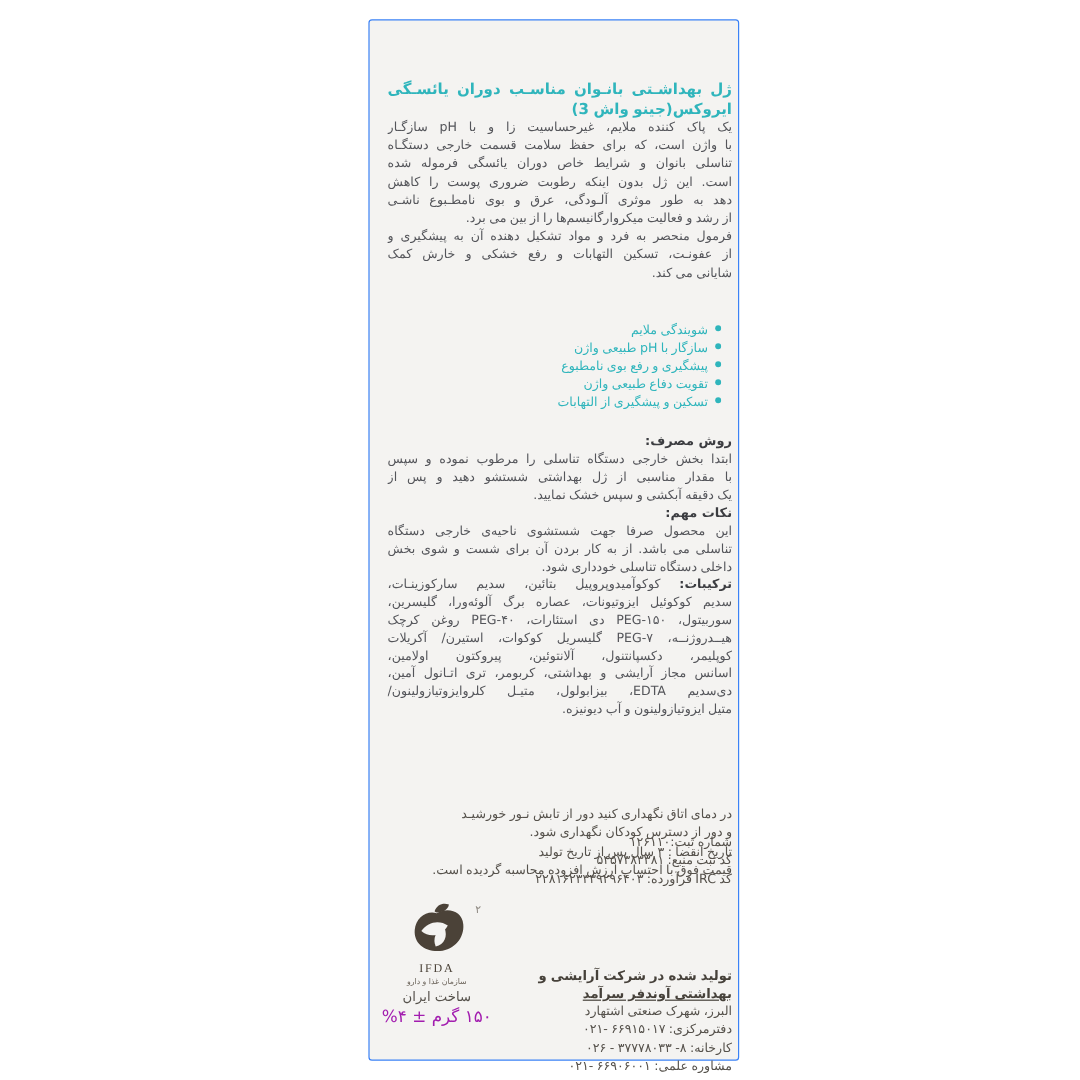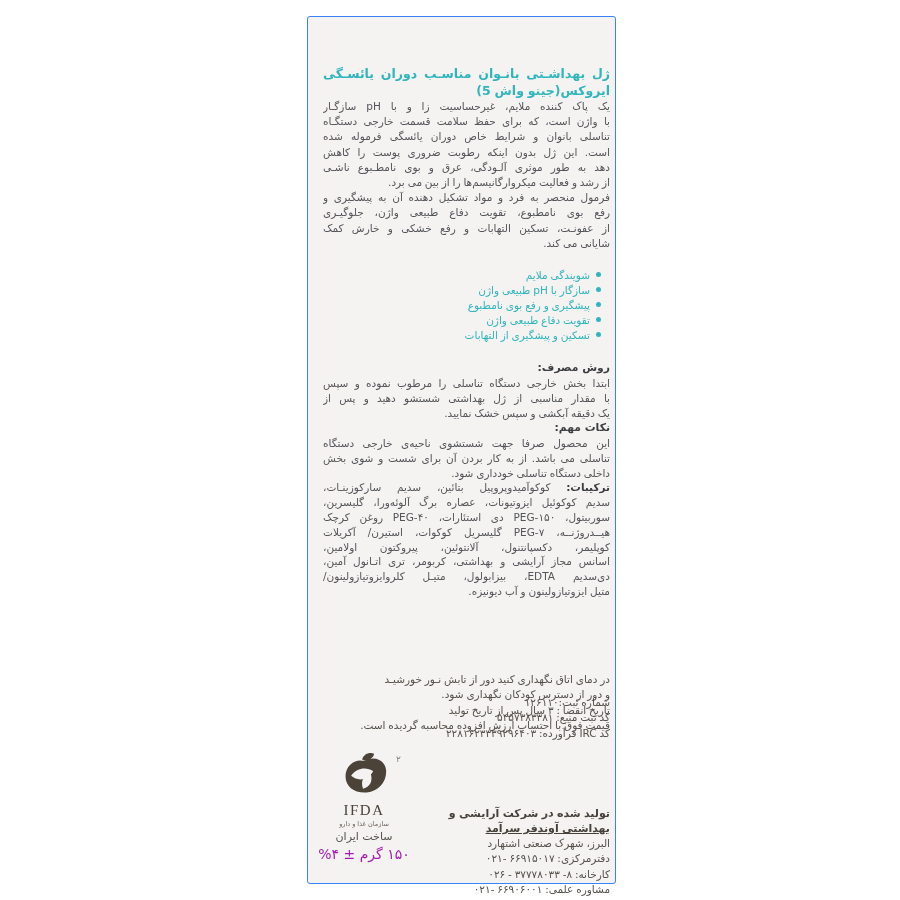--- a/index.html
+++ b/index.html
@@ -29,46 +29,45 @@
   .storage{top:655px;font-size:10.5px;line-height:15.4px;color:#55514b;text-align:right;}
   .storage .line{height:15.4px;white-space:nowrap;}
   .reg{top:678px;font-size:10.5px;line-height:15.3px;color:#55514b;text-align:right;}
   .reg .line{height:15.3px;white-space:nowrap;}
   .company{top:761px;font-size:10.5px;line-height:15.15px;color:#55514b;text-align:right;margin-top:28px;}
   .company .line{height:15.15px;white-space:nowrap;}
   .company .b{font-weight:bold;color:#46413a;font-size:11px;}
   .company .b2{padding-left:0;}
   .company .b2{margin-left:23px;text-decoration:underline;}
   .leftcol{position:absolute;left:6px;top:734px;width:100px;text-align:center;direction:rtl;color:#55514b;}
-  .ifda-label{font-family:"Liberation Serif",serif;font-size:15px;letter-spacing:1.5px;color:#4b4238;margin-top:1px;text-align:center;}
+  .ifda-label{font-family:"Liberation Serif",serif;font-size:10px;letter-spacing:1.5px;color:#4b4238;margin-top:1px;text-align:center;}
   .ifda-sub{font-size:6.5px;color:#6b635a;margin-top:1px;}
   .made-in{font-size:11px;margin-top:2px;color:#55514b;}
   .weight{font-size:14px;margin-top:3px;color:#a21caf;}
   .speck{position:absolute;left:88px;top:737px;font-size:9px;color:#8a857e;}
 </style>
 </head>
 <body>
 
 <div class="page">
   <div class="panel">
 
     <div class="abs title">
       <div class="line j">ژل بهداشـتی بانـوان مناسـب دوران یائسـگی</div>
-      <div class="line r">ایروکس(جینو واش 5)</div>
+      <div class="line r">ایروکس(جینو واش 3)</div>
     </div>
 
     <div class="abs intro">
         <div class="line j">یک پاک کننده ملایم، غیرحساسیت زا و با pH سازگـار</div>
         <div class="line j">با واژن است، که برای حفظ سلامت قسمت خارجی دستگـاه</div>
         <div class="line j">تناسلی بانوان و شرایط خاص دوران یائسگی فرموله شده</div>
         <div class="line j">است. این ژل بدون اینکه رطوبت ضروری پوست را کاهش</div>
         <div class="line j">دهد به طور موثری آلـودگی، عرق و بوی نامطـبوع ناشـی</div>
         <div class="line r">از رشد و فعالیت میکروارگانیسم‌ها را از بین می برد.</div>
         <div class="line j">فرمول منحصر به فرد و مواد تشکیل دهنده آن به پیشگیری و</div>
-        <div class="line j">رفع بوی نامطبوع، تقویت دفاع طبیعی واژن، جلوگیـری</div>
         <div class="line j">از عفونـت، تسکین التهابات و رفع خشکی و خارش کمک</div>
         <div class="line r">شایانی می کند.</div>
       </div>
 
     <div class="abs bullets">
         <div class="line"><span class="dot"></span><span>شویندگی ملایم</span></div>
         <div class="line"><span class="dot"></span><span>سازگار با pH طبیعی واژن</span></div>
         <div class="line"><span class="dot"></span><span>پیشگیری و رفع بوی نامطبوع</span></div>
         <div class="line"><span class="dot"></span><span>تقویت دفاع طبیعی واژن</span></div>
         <div class="line"><span class="dot"></span><span>تسکین و پیشگیری از التهابات</span></div>

